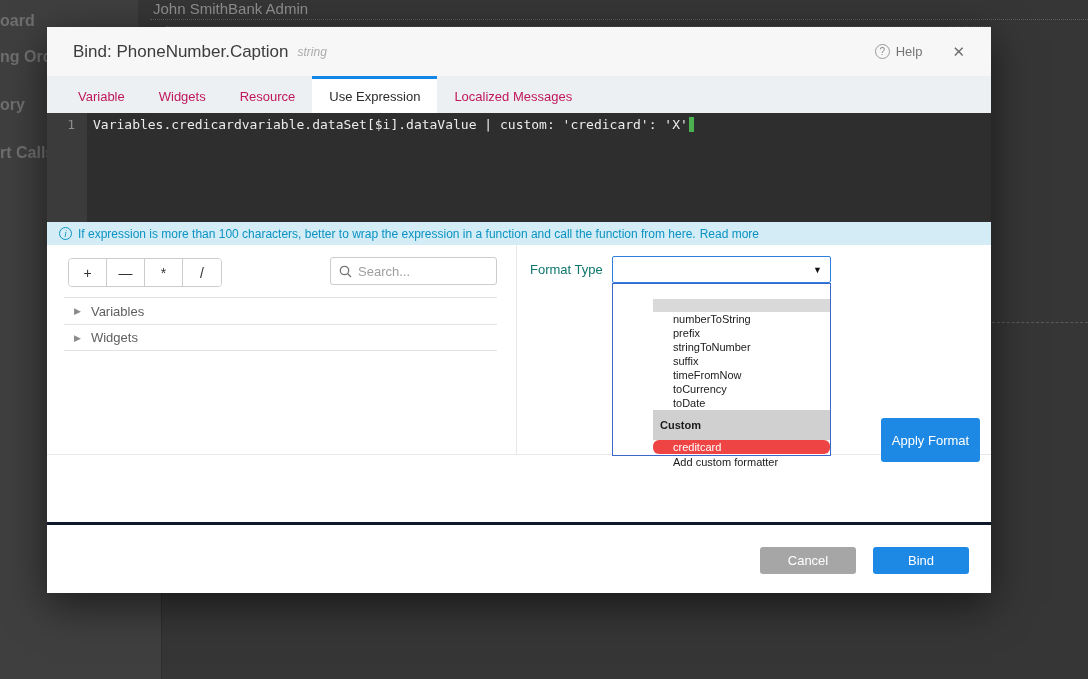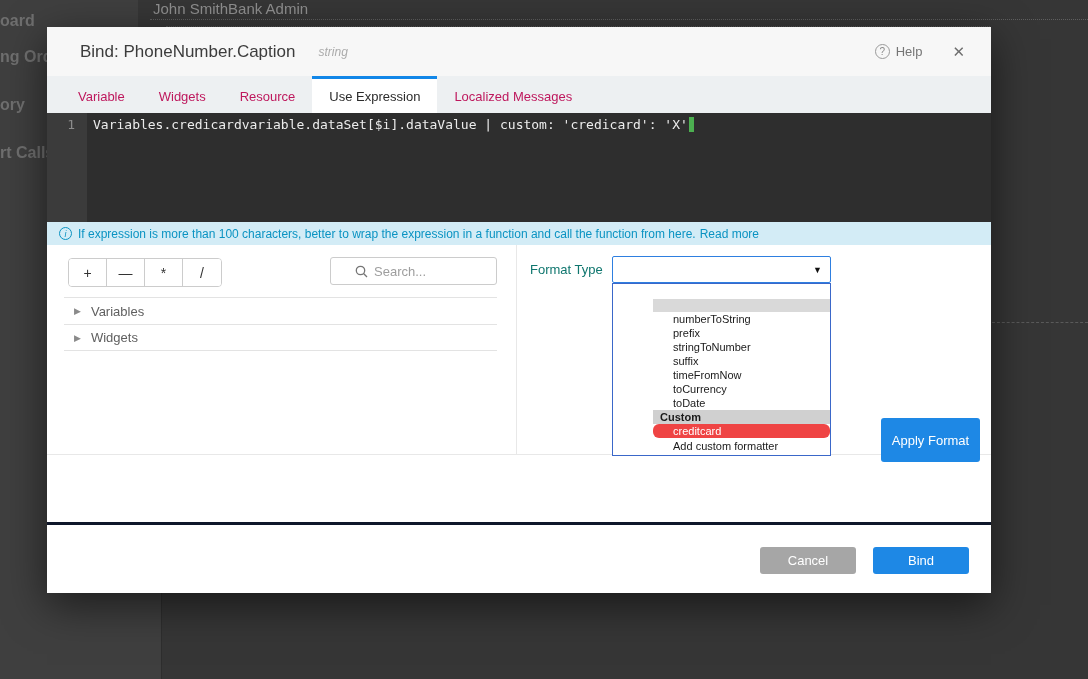--- a/index.html
+++ b/index.html
@@ -12,21 +12,21 @@
   .bg-side-label { position:absolute; left:0; font-size:16px; font-weight:700; color:#6f6f6f; white-space:nowrap; }
   .bg-user { position:absolute; left:153px; top:0; font-size:15px; color:#8f8f8f; }
   .bg-dot-a { position:absolute; left:150px; top:19px; width:938px; border-top:1px dotted #5f5f5f; }
   .bg-dot-b { position:absolute; left:166px; top:26px; width:824px; border-top:1px dotted #565656; }
   .bg-dot-c { position:absolute; left:992px; top:322px; width:96px; border-top:1px dashed #5a5a5a; }
 
   
   .modal { position:absolute; left:47px; top:27px; width:944px; height:566px; background:#fff;
            box-shadow:0 12px 40px rgba(0,0,0,.55); display:flex; flex-direction:column; }
 
-  .modal-header { height:49px; background:#f7f7f7; display:flex; align-items:center; padding:0 22px 0 33px; flex:none;gap:14px; }
+  .modal-header { height:49px; background:#f7f7f7; display:flex; align-items:center; padding:0 22px 0 26px; flex:none; }
   .dlg-title { font-size:17px; color:#3c3c3c; }
   .dlg-subtitle { font-size:12px; font-style:italic; color:#ababab; margin-left:9px; }
   .header-right { margin-left:auto; display:flex; align-items:center; gap:8px; }
   .help-btn { display:flex; align-items:center; gap:6px; cursor:pointer; margin-right:18px; }
   .help-circle { width:15px; height:15px; border:1.5px solid #9a9a9a; border-radius:50%; color:#8a8a8a;
                  font-size:10px; display:flex; align-items:center; justify-content:center; }
   .help-text { font-size:13px; color:#757575; }
   .close-x { font-size:15px; color:#6e6e6e; cursor:pointer; padding:2px 4px; }
 
   .tabbar { height:37px; background:#edf0f2; display:flex; padding-left:14px; flex:none; }
@@ -43,41 +43,41 @@
   .info-circle { width:13px; height:13px; border:1px solid #0a93c2; border-radius:50%; font-size:9px; font-style:italic;
                  display:flex; align-items:center; justify-content:center; margin-right:6px; flex:none; }
   .readmore { color:#0a93c2; margin-left:4px; cursor:pointer; text-decoration:none;text-align:right; }
 
   .content { height:210px; flex:none; position:relative; border-bottom:1px solid #e8e8e8; }
   .left-panel { position:absolute; left:0; top:0; width:470px; height:100%; border-right:1px solid #e8e8e8; }
   .ops { position:absolute; left:21px; top:13px; display:inline-flex; border:1px solid #ccc; border-radius:4px; overflow:hidden; background:#fff; }
   .op-btn { width:38px; height:27px; border:none; border-right:1px solid #ccc; background:#fff; font-size:14px; color:#333; cursor:pointer; font-family:"Liberation Sans", sans-serif; }
   .op-btn:last-child { border-right:none; }
   .searchbox { position:absolute; left:283px; top:12px; width:167px; height:28px; border:1px solid #ccc; border-radius:3px;
-               background:#fff; display:flex; align-items:center; padding:0 24px; }
+               background:#fff; display:flex; align-items:center; padding:0 8px; }
   .searchbox input { border:none; outline:none; font-size:13px; color:#444; width:100%; margin-left:6px; font-family:"Liberation Sans", sans-serif; }
   .searchbox input::placeholder { color:#9e9e9e; }
   .tree { position:absolute; left:17px; top:52px; width:433px; }
   .tree-row { height:27px; border-top:1px solid #e3e3e3; display:flex; align-items:center; cursor:pointer; }
   .tree-row:last-child { border-bottom:1px solid #e3e3e3; }
   .tree-caret { font-size:9px; color:#8a8a8a; margin:0 10px 0 10px; }
   .tree-label { font-size:13px; color:#5f5f5f; }
 
   .right-panel { position:absolute; left:471px; top:0; right:0; height:100%; }
   .fmt-label { position:absolute; left:12px; top:11px; height:27px; line-height:27px; font-size:13px; color:#0f766e; }
   .fmt-select { position:absolute; left:94px; top:11px; width:219px; height:27px; background:#fff;
                 border:1.5px solid #2e7fe0; border-radius:2px; cursor:pointer; }
   .fmt-select .arrow { position:absolute; right:8px; top:8px; font-size:9px; color:#111; }
   .fmt-popup { position:absolute; left:94px; top:38px; width:219px; height:173px; background:#fff;
                border:1.5px solid #3a67c9; z-index:5; font-size:11px; color:#1a1a1a; }
   .pop-row { padding-left:20px; display:flex; align-items:center; cursor:pointer;margin-left:40px; }
   .pop-blank { height:15px; }
   .pop-hover { height:13px; background:#d9d9d9; }
   .pop-opt { height:14px; }
-  .pop-group { height:14px; background:#d0d0d0; font-weight:700; padding-left:7px; }
+  .pop-group { height:30px; background:#d0d0d0; font-weight:700; padding-left:7px; }
   .pop-sel { height:14px; background:#ef4444; color:#fff;border-radius:6px; }
   .pop-add { height:16px; }
   .apply-btn { position:absolute; left:363px; top:173px; width:99px; height:44px; background:#1e88e5; color:#fff;
                border:none; border-radius:3px; font-size:13px; cursor:pointer; font-family:"Liberation Sans", sans-serif; }
 
   .spacer { height:67px; flex:none; }
   .footer { flex:1; border-top:3px solid #0f172a; position:relative; }
   .btn { position:absolute; top:22px; width:96px; height:27px; border:none; border-radius:3px; color:#fff;
          font-size:13px; cursor:pointer; font-family:"Liberation Sans", sans-serif; }
   .btn-cancel { left:713px; background:#a6a6a6; }

